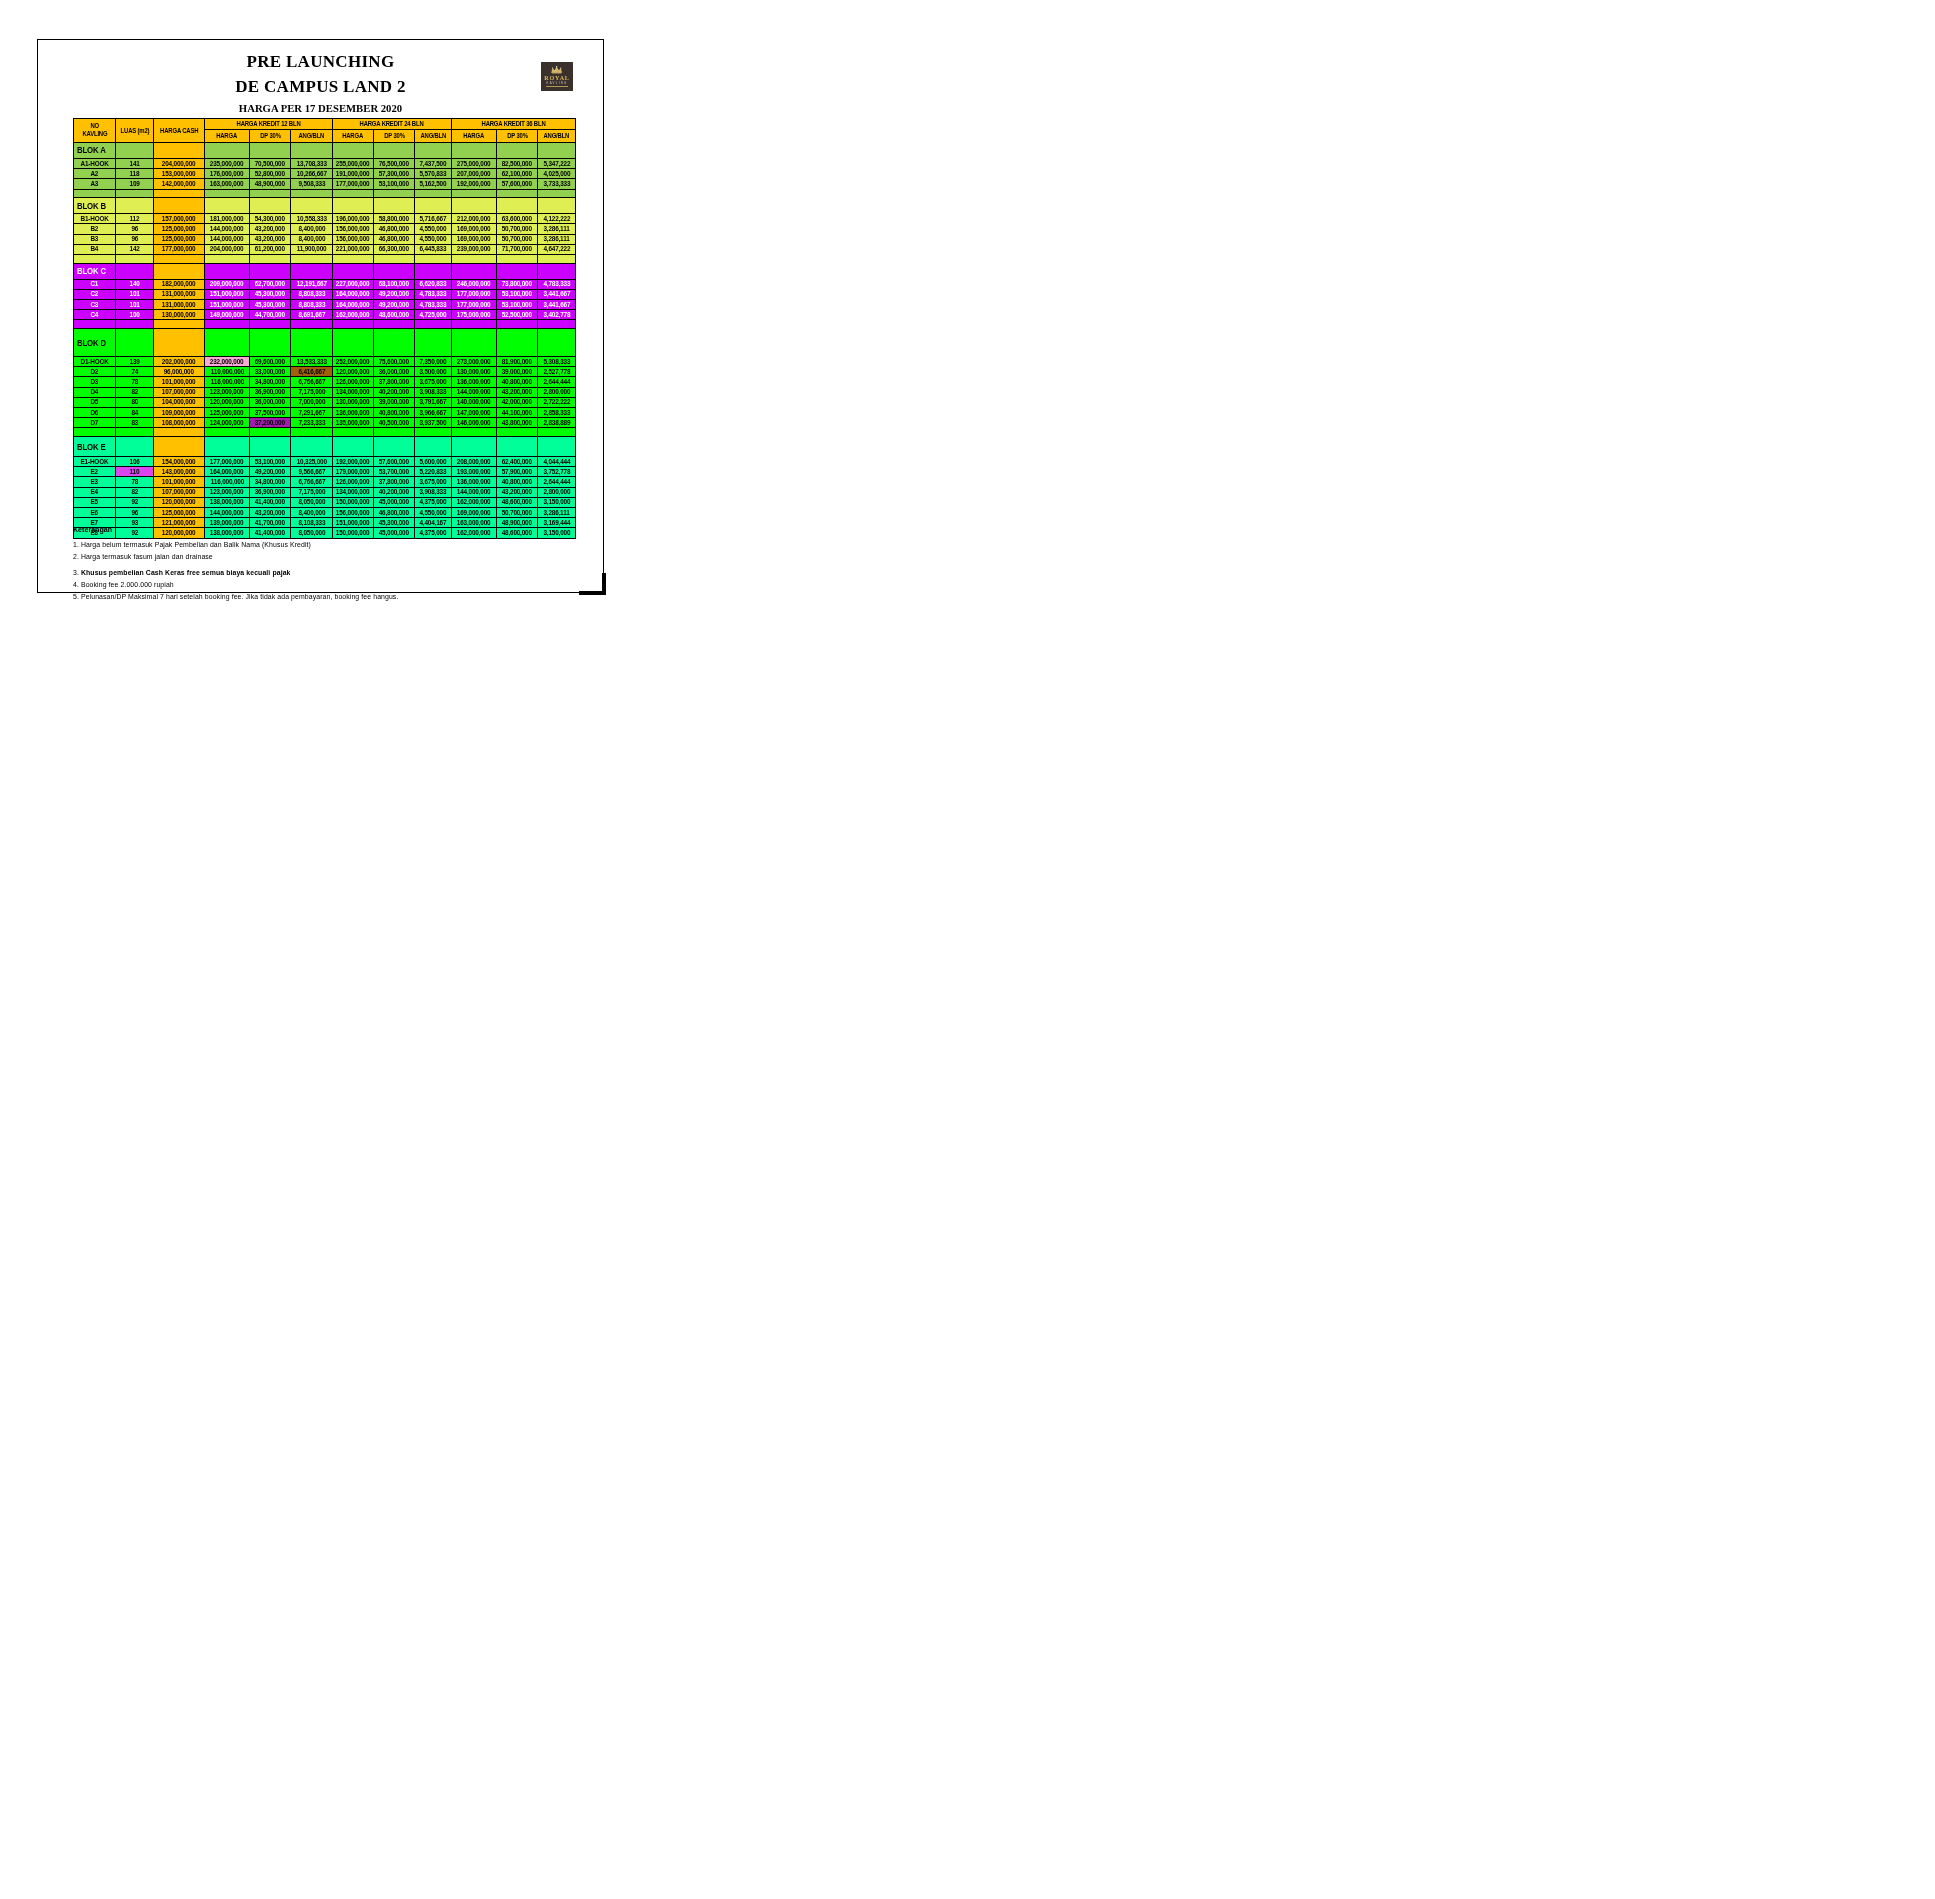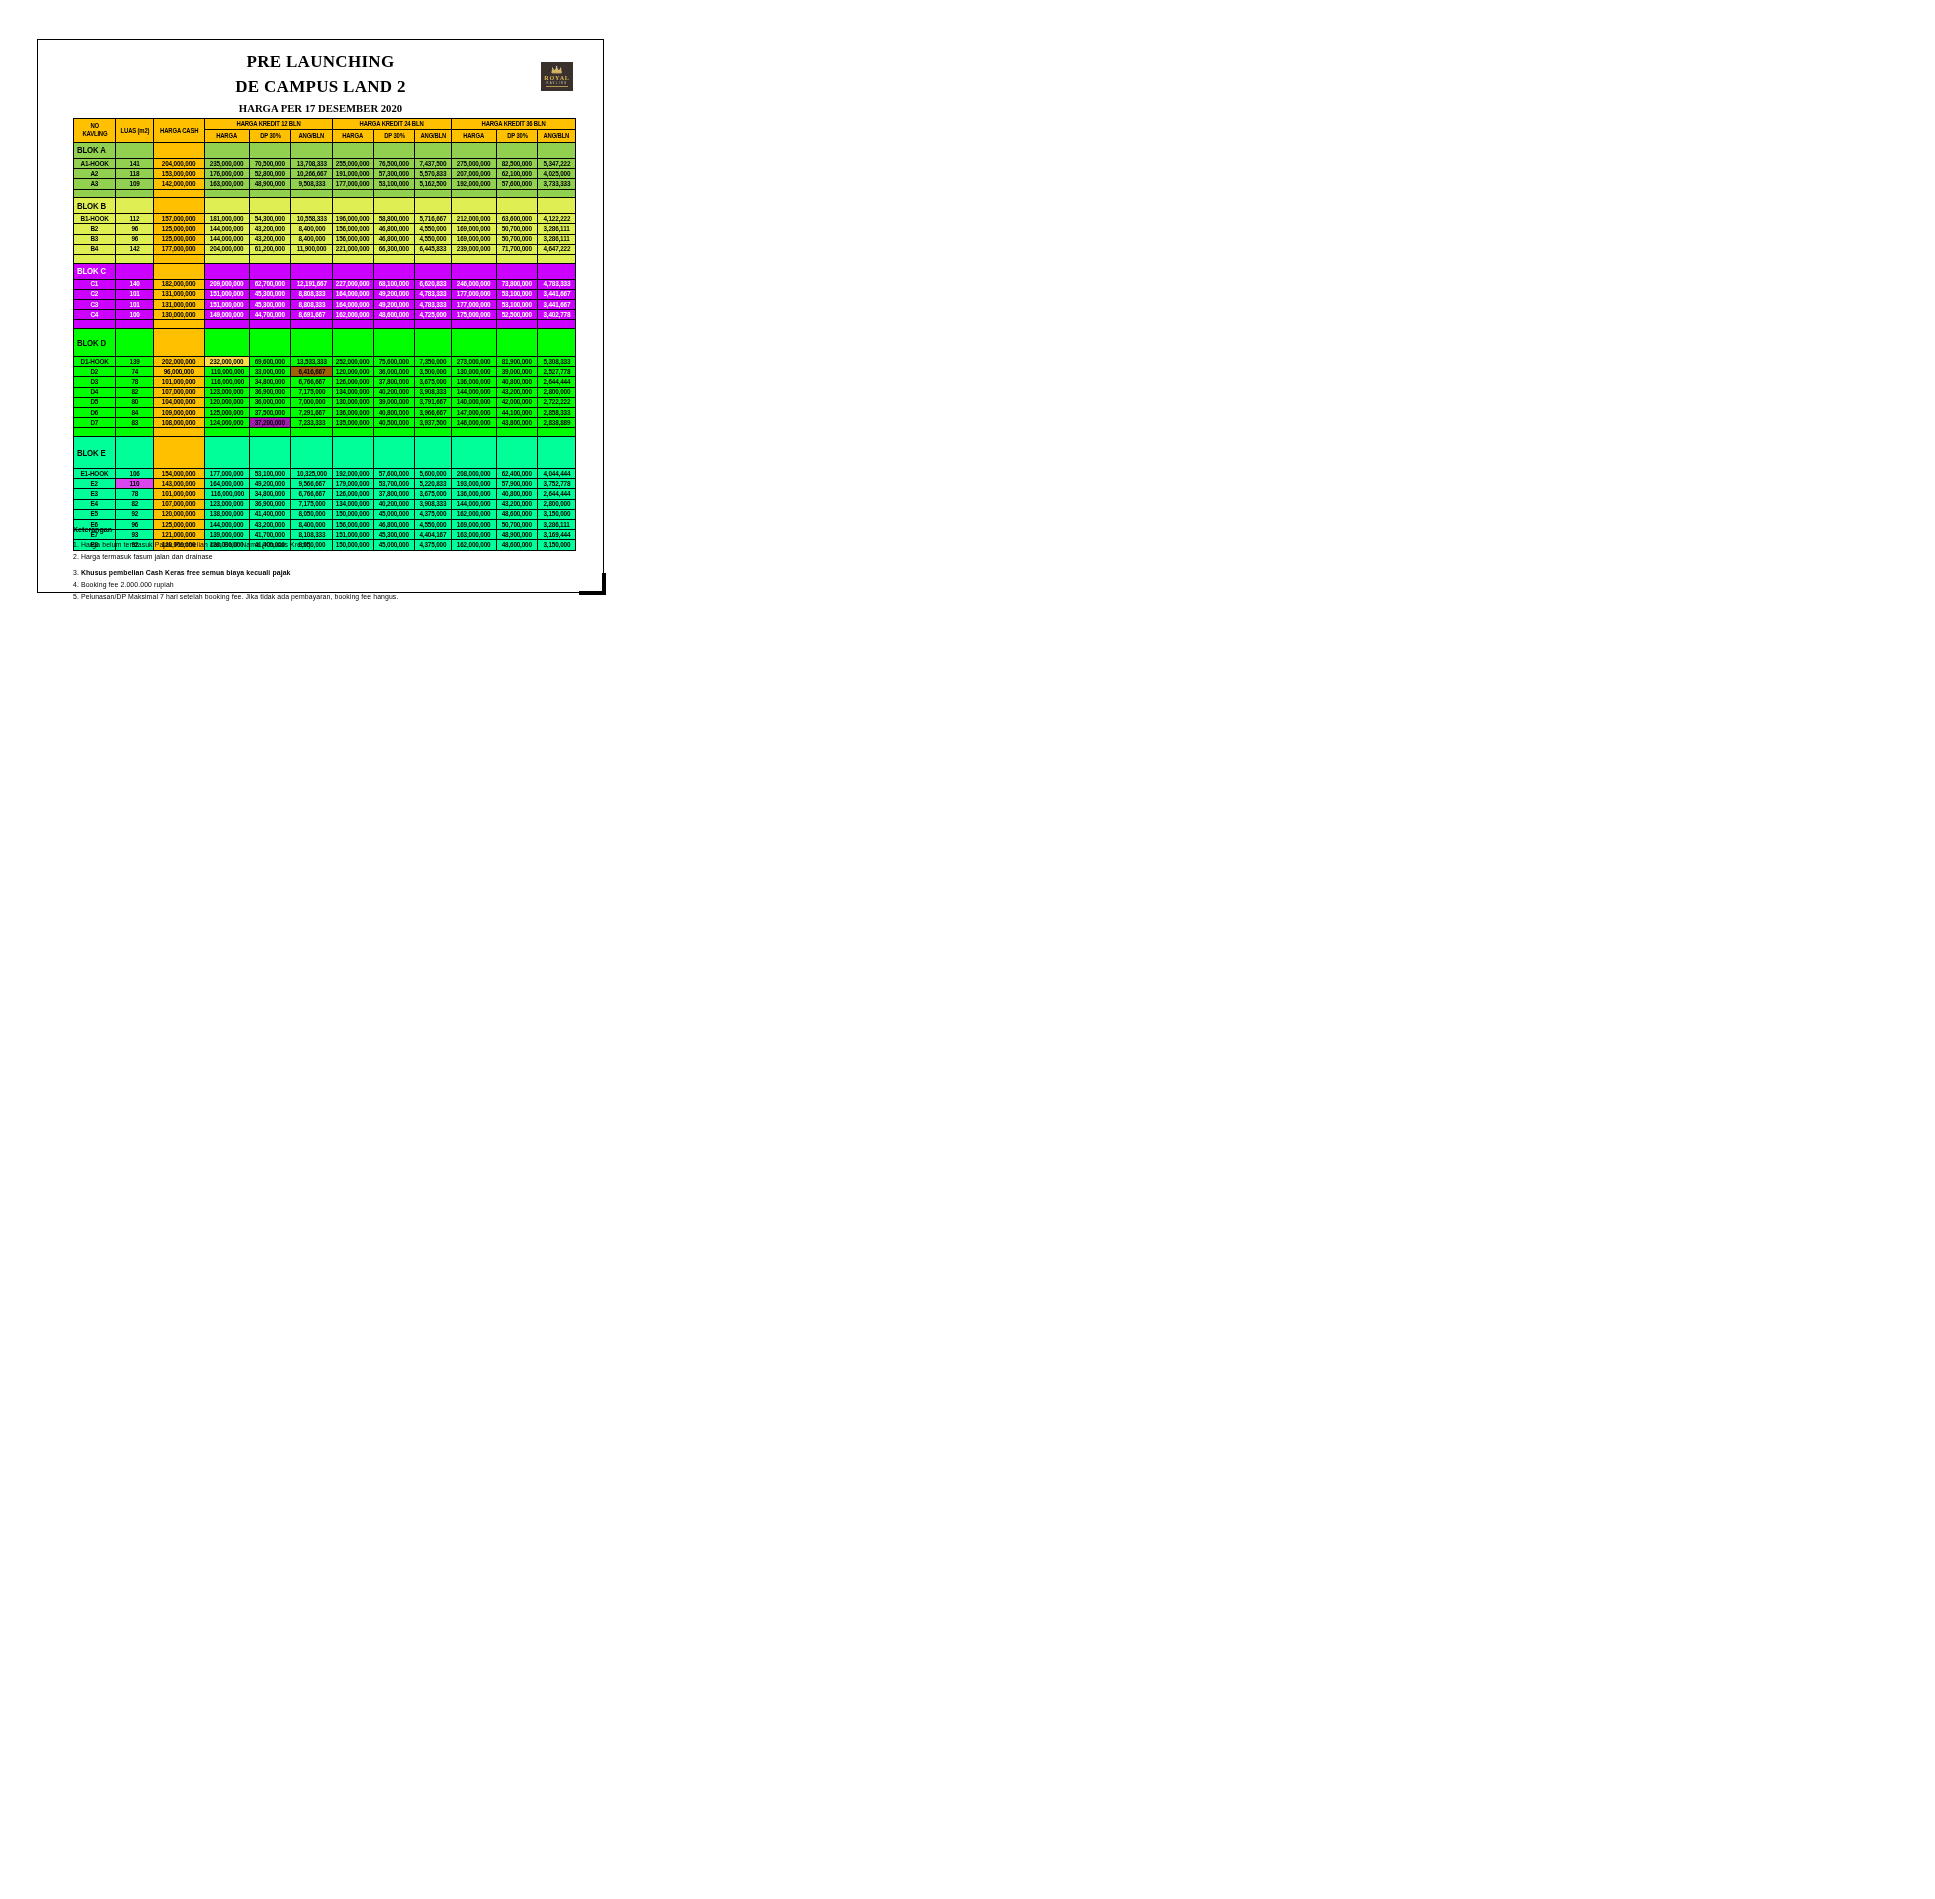--- a/index.html
+++ b/index.html
@@ -369,21 +369,21 @@
             <td style="background:#00FF00"></td>
             <td style="background:#00FF00"></td>
             <td style="background:#00FF00"></td>
             <td style="background:#00FF00"></td>
             <td style="background:#00FF00"></td>
           </tr>
           <tr style="height:10.2px">
             <td style="background:#00FF00;color:#000000"><span class="cx">D1-HOOK</span></td>
             <td style="background:#00FF00;color:#000000"><span class="cx">139</span></td>
             <td style="background:#FFC000;color:#000000"><span class="cx">202,000,000</span></td>
-            <td style="background:#fde047;color:#000000"><span class="cx">232,000,000</span></td>
+            <td style="background:#f9a8d4;color:#000000"><span class="cx">232,000,000</span></td>
             <td style="background:#00FF00;color:#000000"><span class="cx">69,600,000</span></td>
             <td style="background:#00FF00;color:#000000"><span class="cx">13,533,333</span></td>
             <td style="background:#00FF00;color:#000000"><span class="cx">252,000,000</span></td>
             <td style="background:#00FF00;color:#000000"><span class="cx">75,600,000</span></td>
             <td style="background:#00FF00;color:#000000"><span class="cx">7,350,000</span></td>
             <td style="background:#00FF00;color:#000000"><span class="cx">273,000,000</span></td>
             <td style="background:#00FF00;color:#000000"><span class="cx">81,900,000</span></td>
             <td style="background:#00FF00;color:#000000"><span class="cx">5,308,333</span></td>
           </tr>
           <tr style="height:10.2px">
@@ -477,21 +477,21 @@
             <td style="background:#00FF00"></td>
             <td style="background:#00FF00"></td>
             <td style="background:#00FF00"></td>
             <td style="background:#00FF00"></td>
             <td style="background:#00FF00"></td>
             <td style="background:#00FF00"></td>
             <td style="background:#00FF00"></td>
             <td style="background:#00FF00"></td>
             <td style="background:#00FF00"></td>
           </tr>
-          <tr style="height:32px">
+          <tr style="height:20px">
             <td class="block-label-cell" style="background:#00FF99;color:#000000"><span class="cx">BLOK E</span></td>
             <td style="background:#00FF99"></td>
             <td style="background:#FFC000"></td>
             <td style="background:#00FF99"></td>
             <td style="background:#00FF99"></td>
             <td style="background:#00FF99"></td>
             <td style="background:#00FF99"></td>
             <td style="background:#00FF99"></td>
             <td style="background:#00FF99"></td>
             <td style="background:#00FF99"></td>

